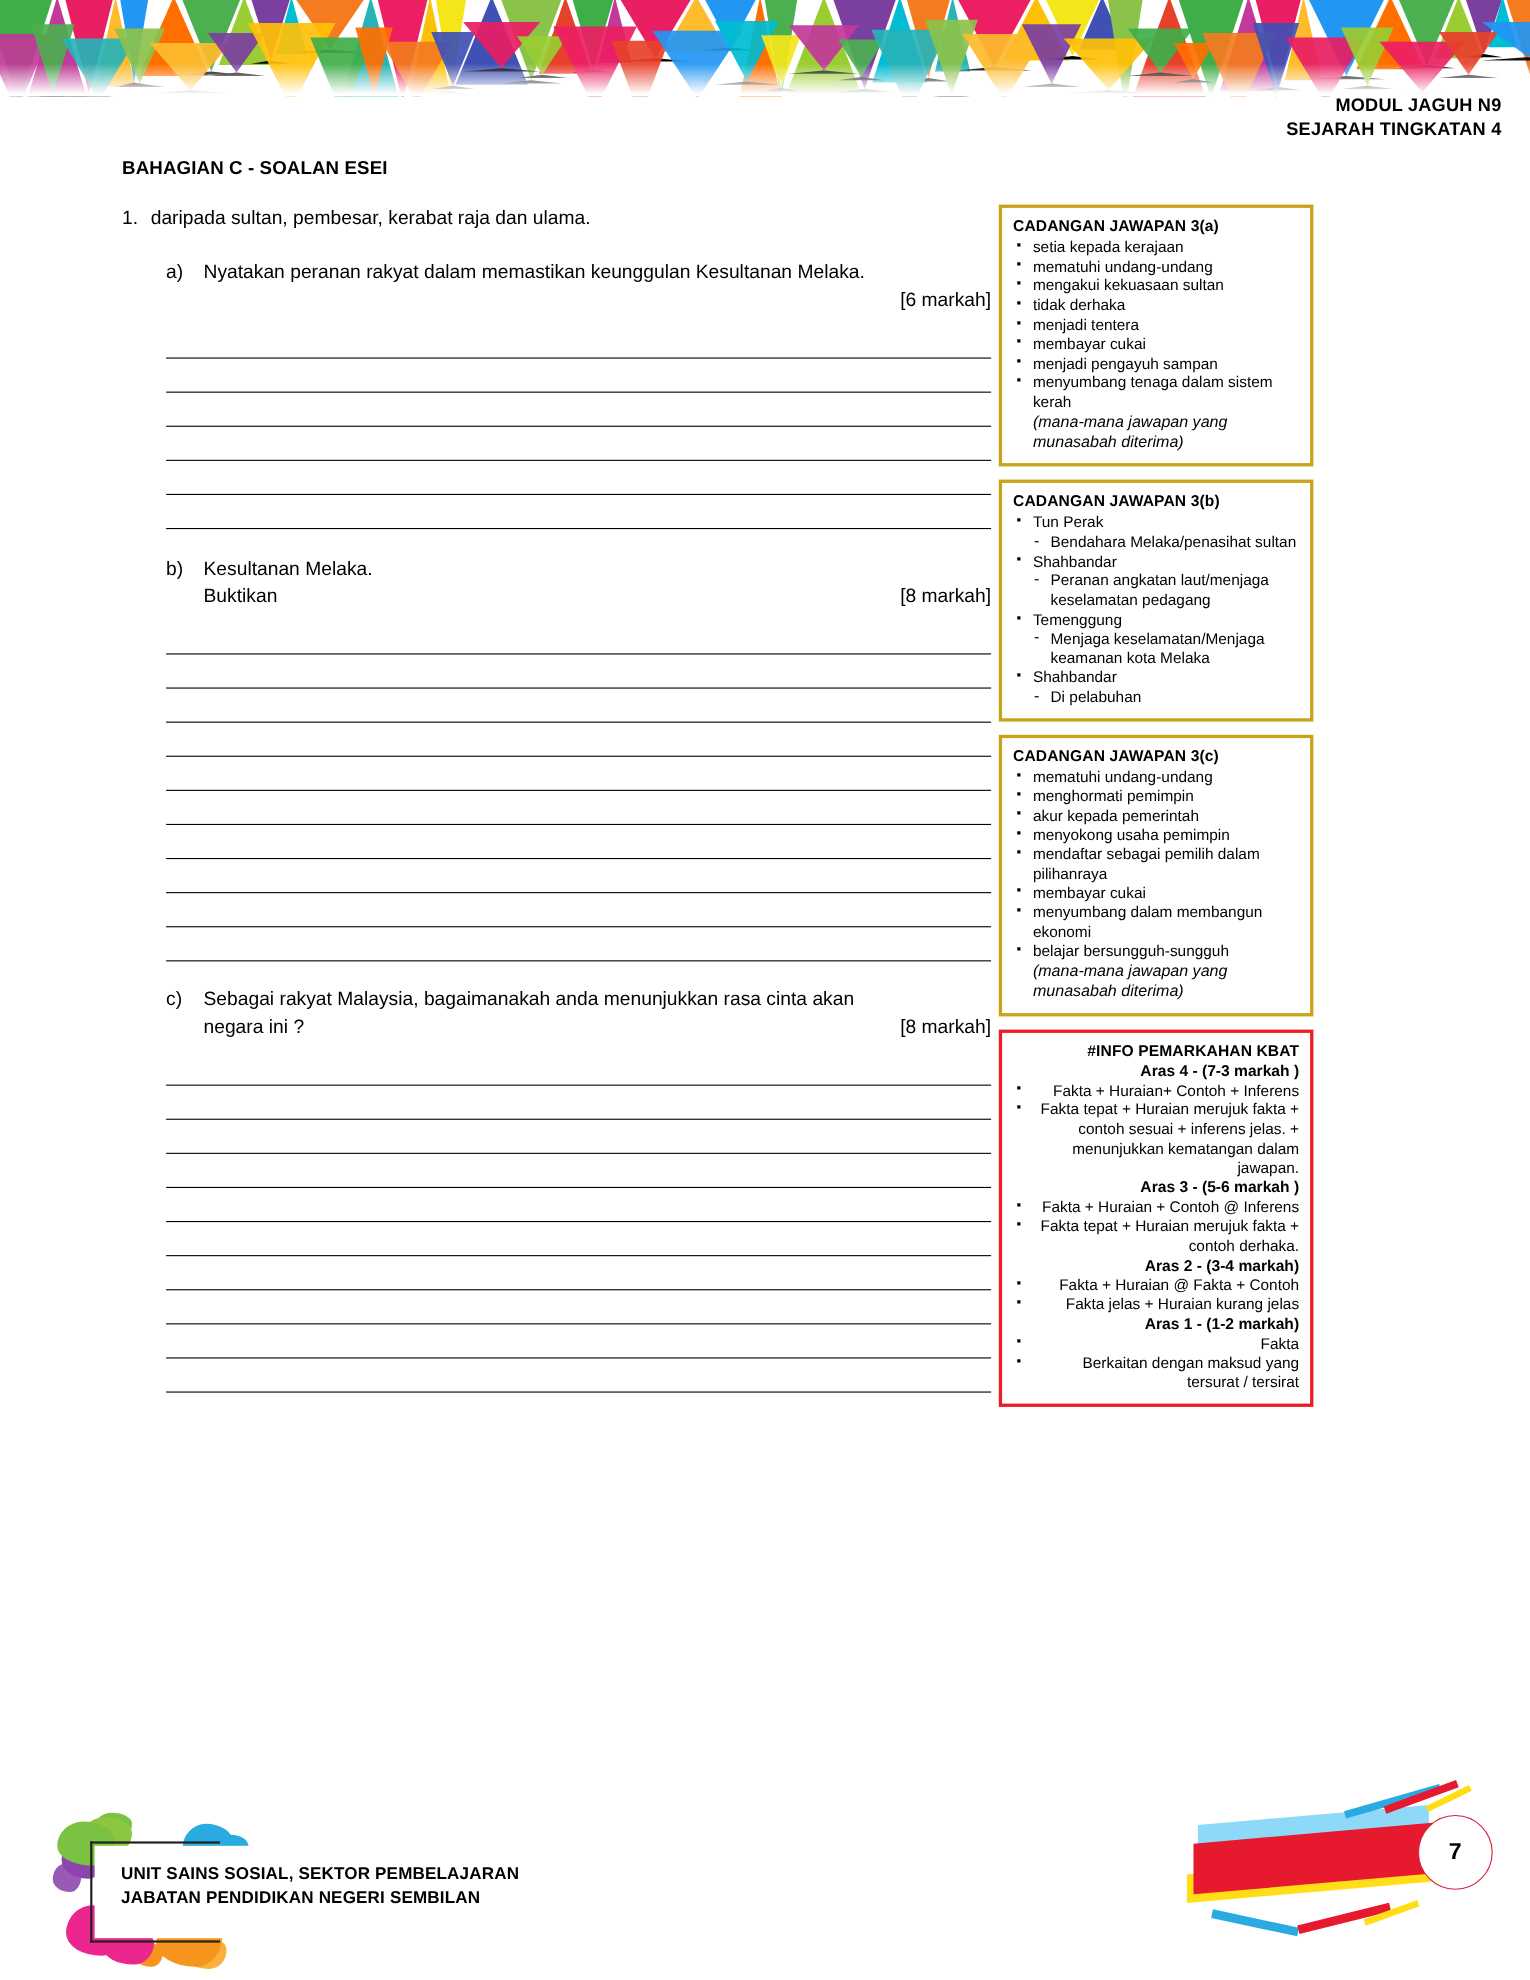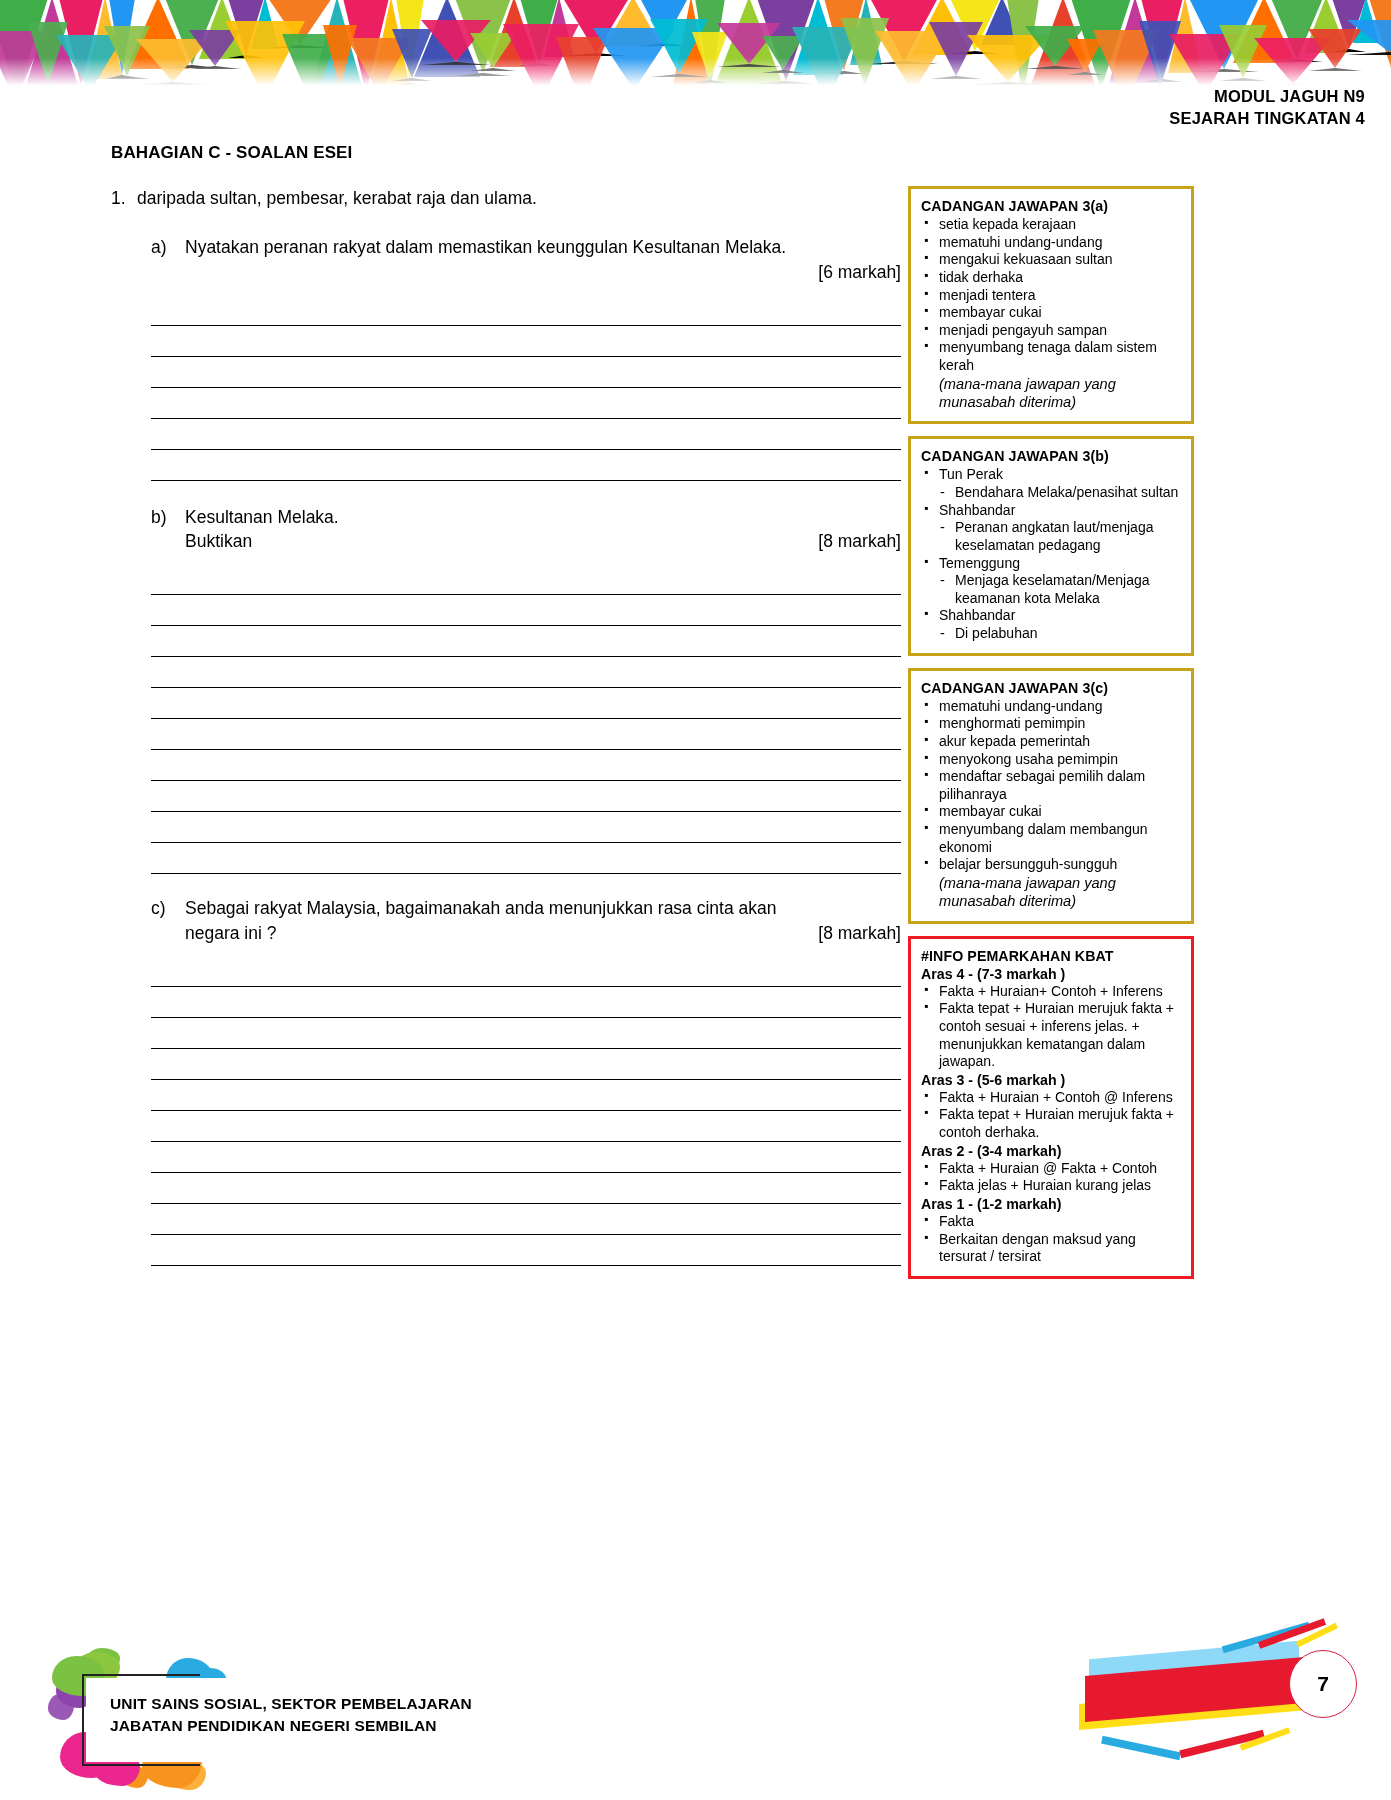--- a/index.html
+++ b/index.html
@@ -419,21 +419,21 @@
         <li>menghormati pemimpin</li>
         <li>akur kepada pemerintah</li>
         <li>menyokong usaha pemimpin</li>
         <li>mendaftar sebagai pemilih dalam pilihanraya</li>
         <li>membayar cukai</li>
         <li>menyumbang dalam membangun ekonomi</li>
         <li>belajar bersungguh-sungguh</li>
       </ul>
       <div class="note">(mana-mana jawapan yang munasabah diterima)</div>
     </div>
-    <div class="ansbox red" style="border-color: rgb(237, 28, 36);">
+    <div class="ansbox red" style="border-color: rgb(237, 28, 36); text-align: right;">
       <h3>#INFO PEMARKAHAN KBAT</h3>
       <div class="subhead">Aras 4 - (7-3 markah )</div>
       <ul>
         <li>Fakta + Huraian+ Contoh + Inferens</li>
         <li>Fakta tepat + Huraian merujuk fakta + contoh sesuai + inferens jelas. + menunjukkan kematangan dalam jawapan.</li>
       </ul>
       <div class="subhead">Aras 3 - (5-6 markah )</div>
       <ul>
         <li>Fakta + Huraian + Contoh @ Inferens</li>
         <li>Fakta tepat + Huraian merujuk fakta + contoh derhaka.</li>

